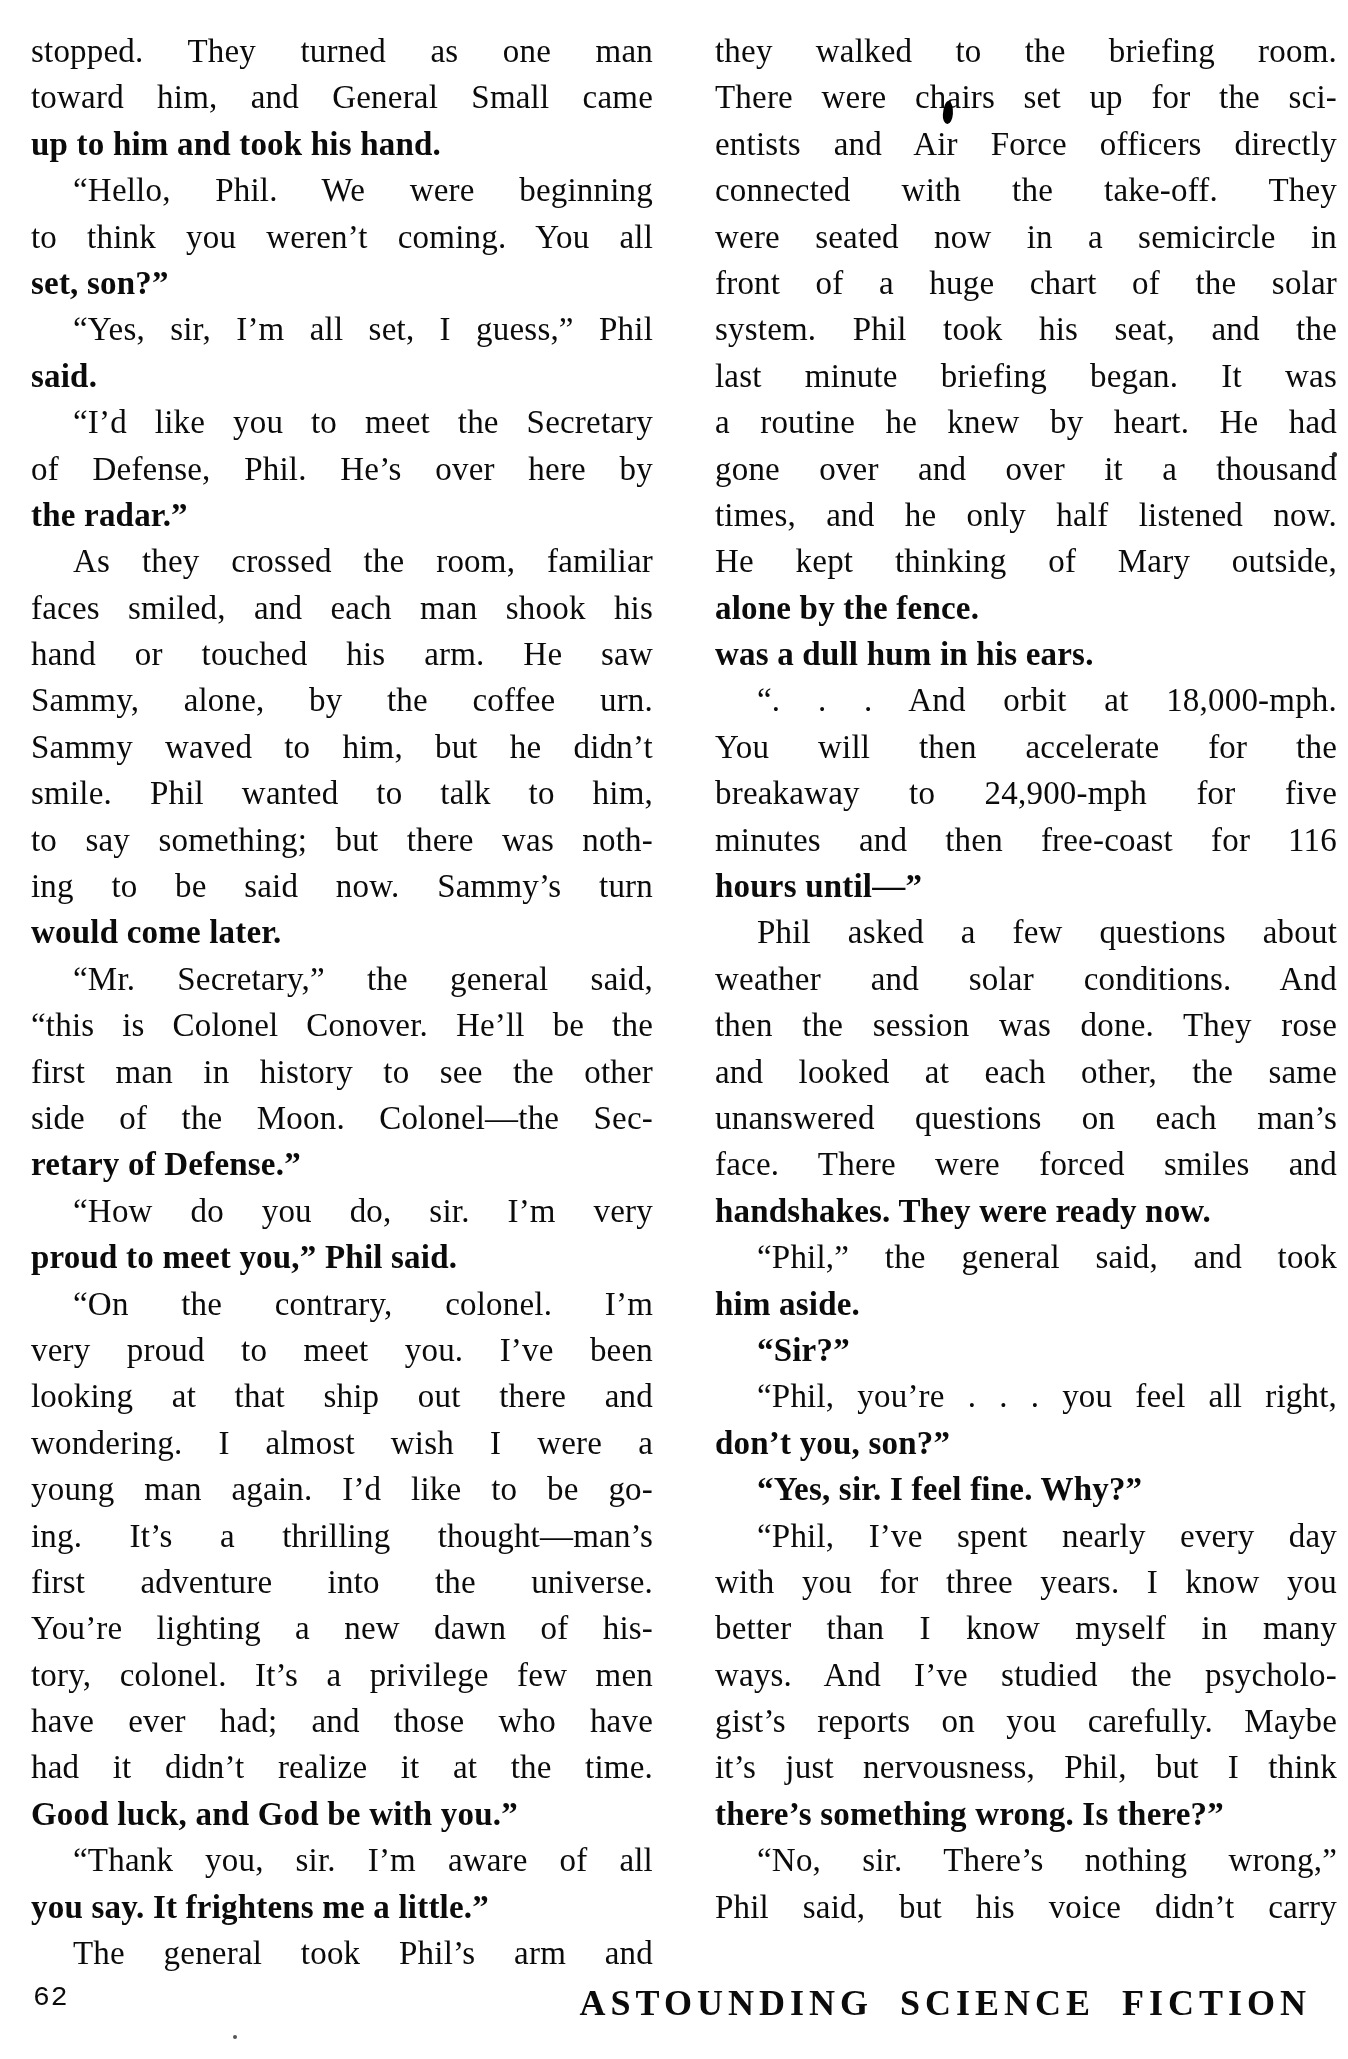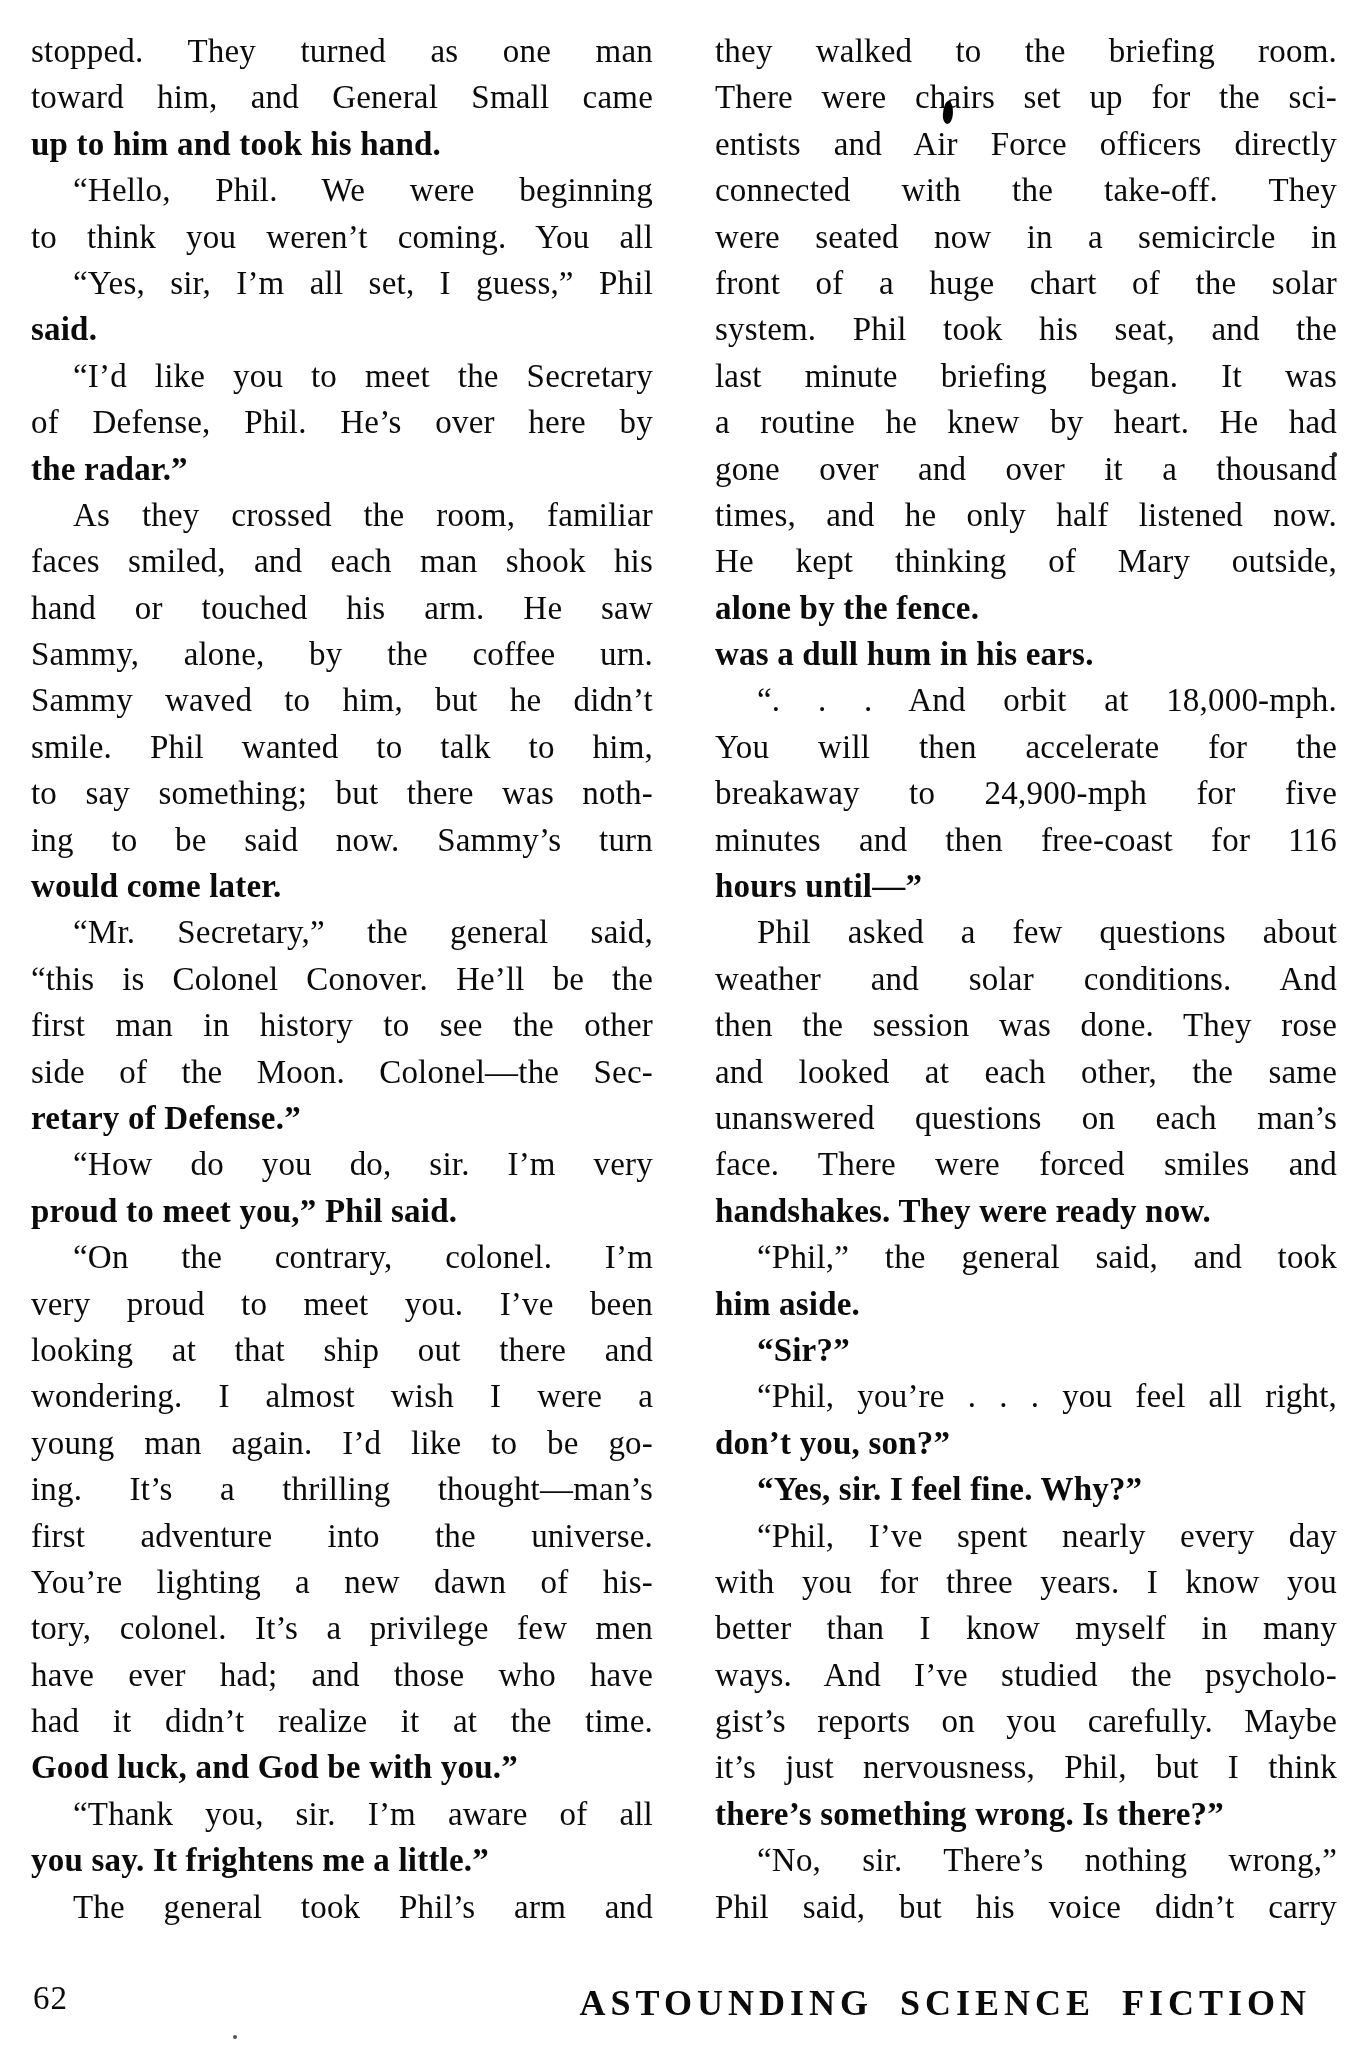--- a/index.html
+++ b/index.html
@@ -36,23 +36,24 @@
     text-align-last: justify;
     overflow: visible;
     white-space: normal;
   }
   .line.ind { text-indent: 42px; }
   .line.end { text-align-last: left; font-weight: bold; }
   .footer-page-number {
     position: absolute;
     left: 33px;
     top: 1980px;
-    font-size: 33px;
+    font-size: 28px;
     line-height: 36px;
     letter-spacing: 1px;
+    font-family: Liberation Mono, monospace;
   }
   .footer-title {
     position: absolute;
     right: 37px;
     top: 1986px;
     font-size: 36px;
     line-height: 34px;
     font-weight: 700;
     letter-spacing: 5px;
     word-spacing: 13px;
@@ -91,20 +92,21 @@
 <body>
 
 <div class="page">
 
   <div class="col col-left">
       <div class="line">stopped. They turned as one man</div>
       <div class="line">toward him, and General Small came</div>
       <div class="line end">up to him and took his hand.</div>
       <div class="line ind">“Hello, Phil. We were beginning</div>
       <div class="line">to think you weren’t coming. You all</div>
+      <div class="line end">set, son?”</div>
       <div class="line ind">“Yes, sir, I’m all set, I guess,” Phil</div>
       <div class="line end">said.</div>
       <div class="line ind">“I’d like you to meet the Secretary</div>
       <div class="line">of Defense, Phil. He’s over here by</div>
       <div class="line end">the radar.”</div>
       <div class="line ind">As they crossed the room, familiar</div>
       <div class="line">faces smiled, and each man shook his</div>
       <div class="line">hand or touched his arm. He saw</div>
       <div class="line">Sammy, alone, by the coffee urn.</div>
       <div class="line">Sammy waved to him, but he didn’t</div>

